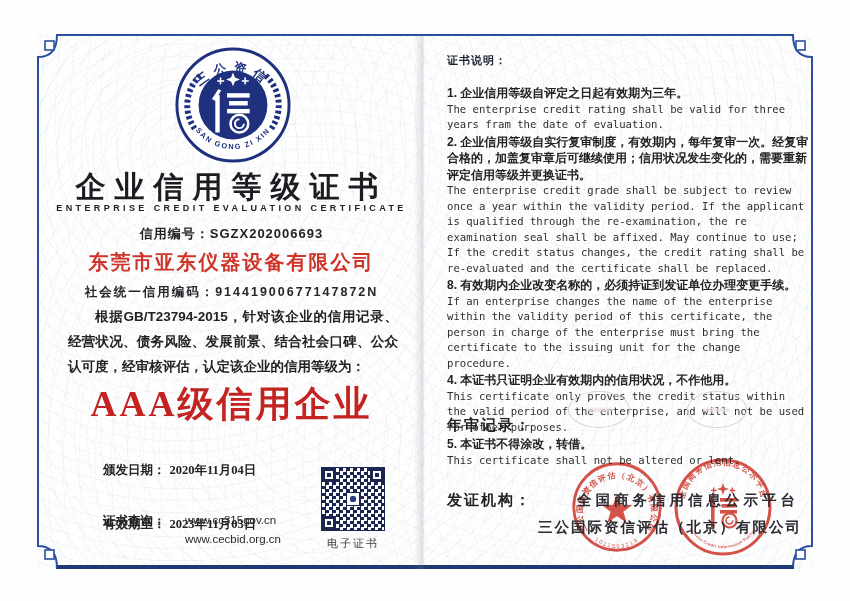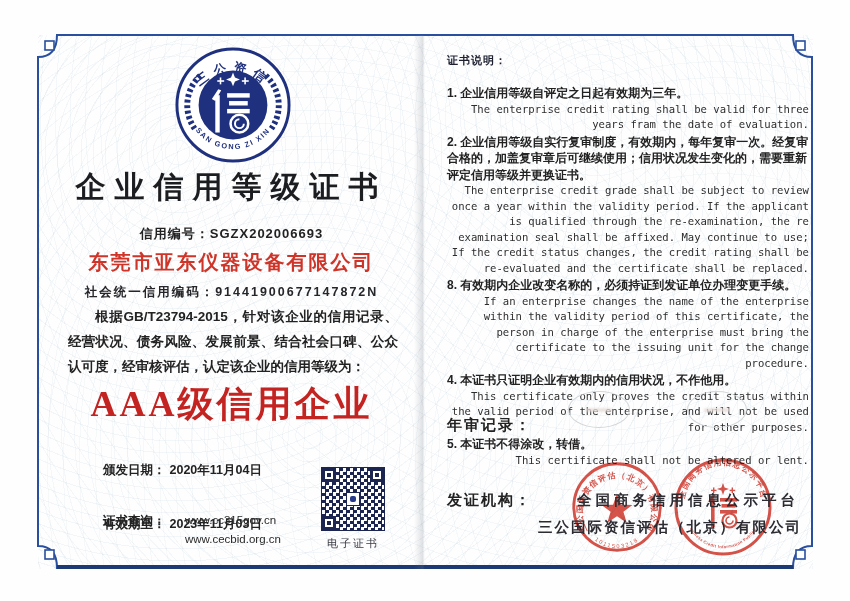--- a/index.html
+++ b/index.html
@@ -21,36 +21,36 @@
   .abs{position:absolute;}
   .ctr{width:100%;text-align:center;}
   
   .title{font-family:"Liberation Serif",serif;font-weight:bold;font-size:30px;color:#1c1d20;letter-spacing:9px;}
   .title-en{font-weight:bold;font-size:9px;color:#202126;letter-spacing:3.4px;}
   .credit-no{font-weight:bold;font-size:13px;color:#222;letter-spacing:1px;}
   .company{font-weight:bold;font-size:20px;color:#cf3429;letter-spacing:2px;}
   .uscc{font-weight:bold;font-size:12.5px;color:#26262a;letter-spacing:2px;}
   .para{font-size:13.5px;font-weight:600;color:#222;line-height:1.85;text-align:justify;text-indent:2em;}
   .rating{font-family:"Liberation Serif",serif;font-weight:bold;font-size:36px;color:#c32421;letter-spacing:3px;}
-  .kv{font-size:12.5px;font-weight:bold;color:#222;}
+  .kv{font-size:12.5px;font-weight:bold;color:#222;font-family:Liberation Serif, serif;}
   .kv .lab{margin-right:4px;}
   .urls{font-size:11.5px;color:#2a2a2a;font-weight:normal;}
   .qr{width:62px;height:62px;position:relative;background:
       conic-gradient(#1c2550 25%, transparent 0 50%, #1c2550 0 75%, transparent 0);
       background-size:7px 7px;outline:1px solid #1c2550;}
   .finder{position:absolute;width:14px;height:14px;border:3px solid #1c2550;background:#fff;box-sizing:border-box;}
   .finder::after{content:"";position:absolute;left:2px;top:2px;width:4px;height:4px;background:#1c2550;}
   .qr-logo{position:absolute;left:24px;top:24px;width:14px;height:14px;background:#fff;border:1px solid #1c2550;box-sizing:border-box;}
   .qr-logo::after{content:"";position:absolute;left:3px;top:3px;width:6px;height:6px;background:#283a8a;border-radius:2px;}
   .qr-caption{font-size:11px;color:#3a3a44;letter-spacing:2px;}
   
   .r-head{font-size:11px;font-weight:bold;color:#1e2030;letter-spacing:1px;}
   .items{width:362px;}
   .item-zh{font-size:12px;font-weight:bold;color:#222;line-height:16.5px;margin:0;}
-  .item-en{font-family:"DejaVu Sans Mono",monospace;font-size:10.6px;color:#2d2d2d;line-height:15.5px;margin:0 0 1px 0;text-align:right;}
+  .item-en{font-family:"DejaVu Sans Mono",monospace;font-size:10.6px;color:#2d2d2d;line-height:15.5px;margin:0 0 1px 0;}
   .r-label{font-size:15px;font-weight:bold;color:#222;letter-spacing:2px;}
   .oval{position:absolute;border:1px solid #d2d6d9;border-radius:50%;}
   .oval i{position:absolute;left:50%;top:50%;transform:translate(-50%,-50%);width:26px;height:3px;background:#e7dcda;border-radius:2px;filter:blur(1px);}
   .issuer{font-size:14.5px;font-weight:bold;color:#2b2b31;z-index:3;}
   .ls4{letter-spacing:4px;} .ls2{letter-spacing:2px;}
   .stamp{position:absolute;z-index:2;mix-blend-mode:multiply;opacity:.85;}
 </style>
 </head>
 <body>
 
@@ -102,20 +102,21 @@
         <rect x="56" y="56" width="19" height="4.5"></rect>
         <rect x="54" y="64" width="23" height="4.5"></rect>
       </g>
       <g fill="none" stroke="#fff">
         <circle cx="66.5" cy="79" r="9" stroke-width="2.6"></circle>
         <path d="M 66.5,74.5 a 4.5,4.5 0 1 0 4.5,4.5" stroke-width="2"></path>
       </g>
     </svg>
 
     <div class="abs ctr title" style="top:132px;">企业信用等级证书</div>
+    <div class="abs ctr title-en" style="top:168px;">ENTERPRISE CREDIT EVALUATION CERTIFICATE</div>
     <div class="abs ctr credit-no" style="top:190px;">信用编号：SGZX202006693</div>
     <div class="abs ctr company" style="top:214px;">东莞市亚东仪器设备有限公司</div>
     <div class="abs ctr uscc" style="top:249px;">社会统一信用编码：91441900677147872N</div>
     <div class="abs para" style="left:30px;top:270px;width:330px;">根据GB/T23794-2015，针对该企业的信用记录、经营状况、债务风险、发展前景、结合社会口碑、公众认可度，经审核评估，认定该企业的信用等级为：</div>
     <div class="abs ctr rating" style="top:345px;">AAA级信用企业</div>
 
     <div class="abs kv" style="left:65px;top:427px;">
       <span class="lab">颁发日期：</span><span>2020年11月04日</span>
     </div>
     <div class="abs kv" style="left:65px;top:450px;margin-top:31px;">

